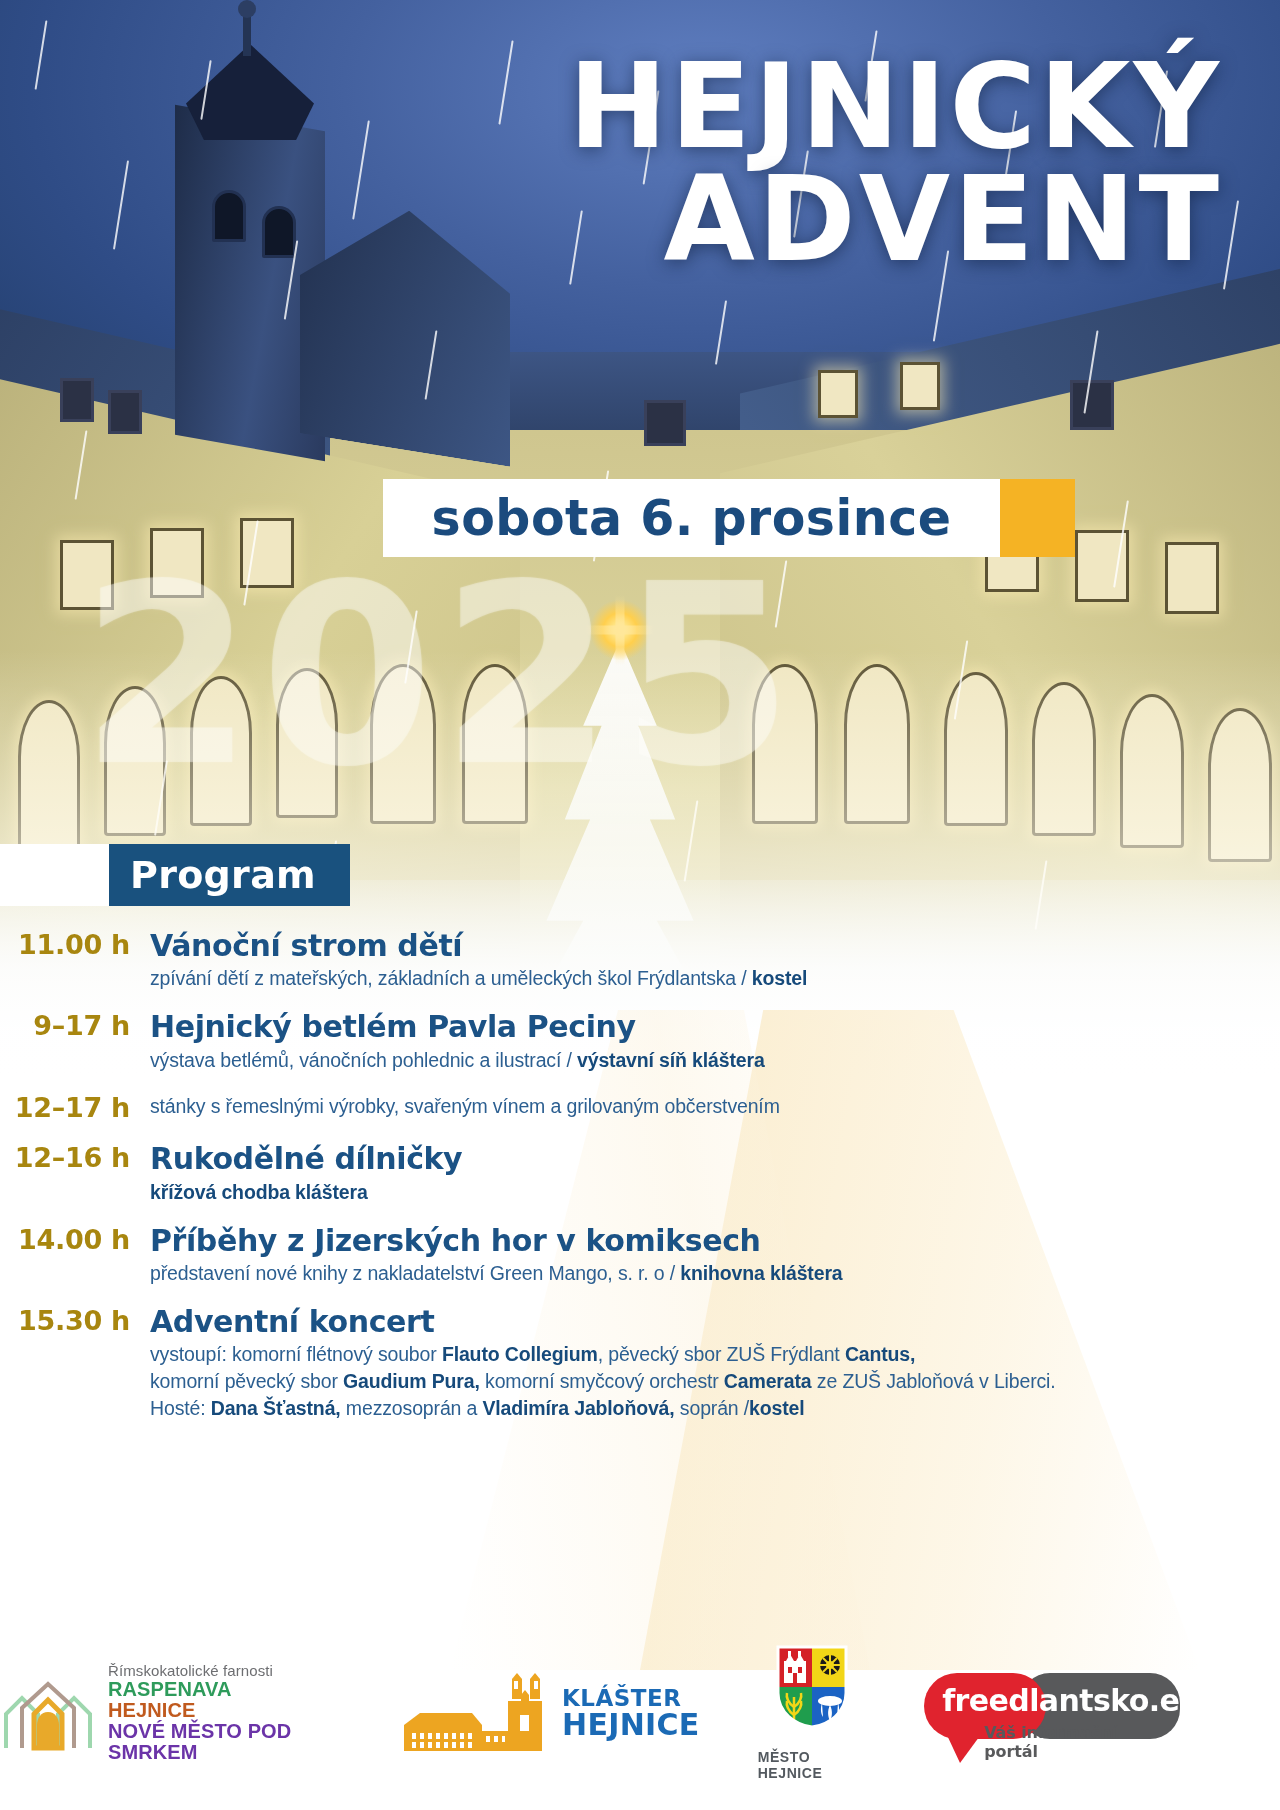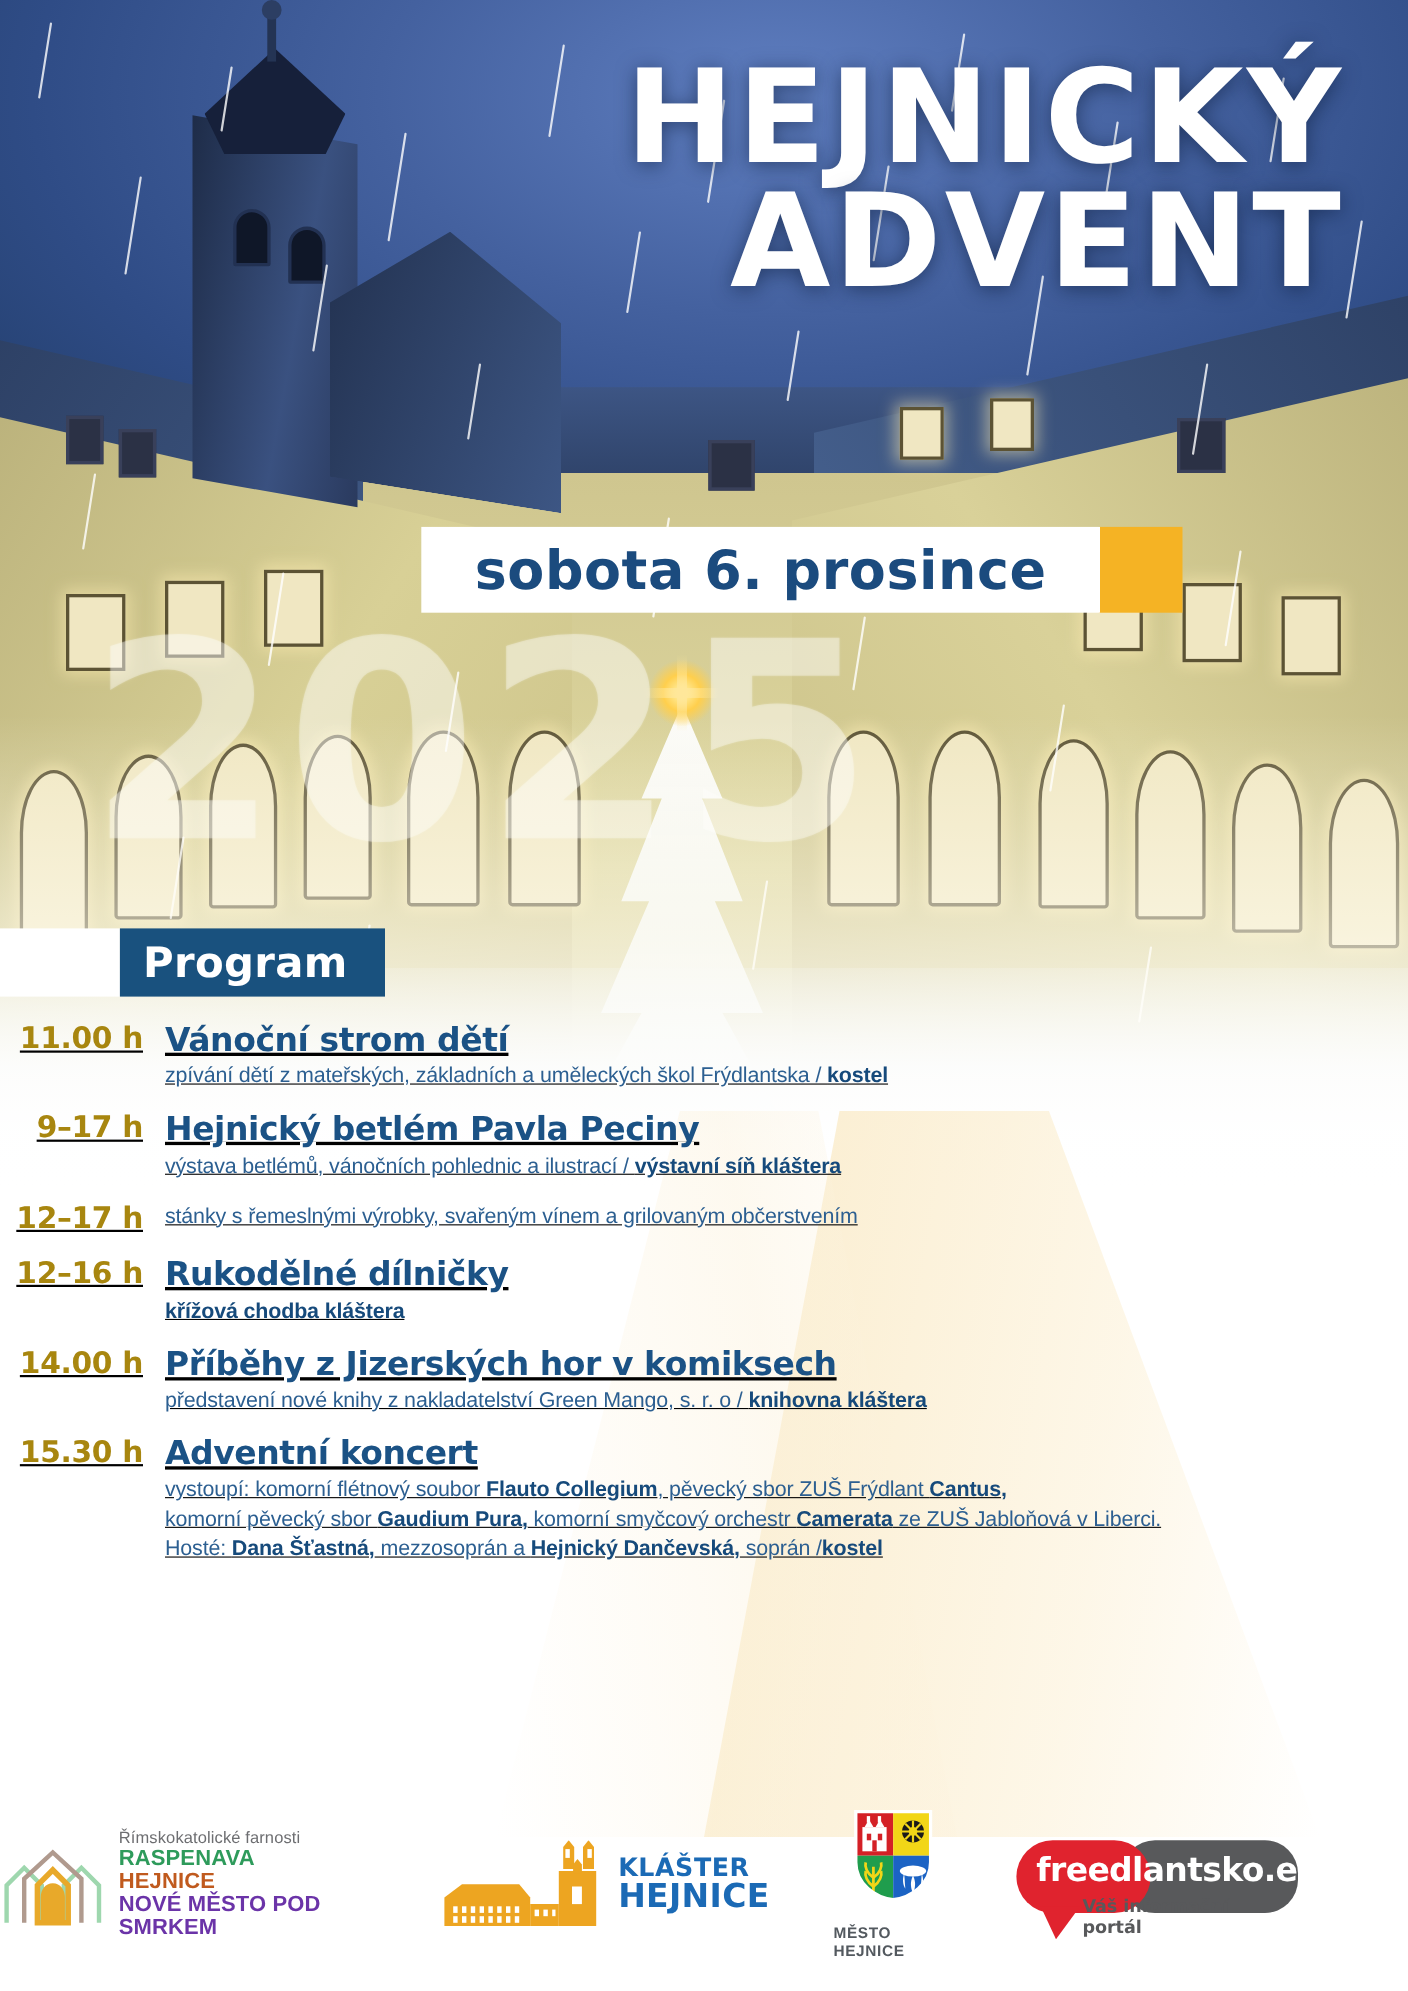--- a/index.html
+++ b/index.html
@@ -184,21 +184,21 @@
   }
   .program-chip-tail {
     position:absolute; left:0; top:844px; width:109px; height:62px; background:#ffffff;
   }
 
   
   .program {
     position:absolute; left:0; top:928px; width:1280px;
     padding:0 80px 0 0;
   }
-  .prow { display:flex; align-items:flex-start; margin-bottom:17px;text-decoration:underline; }
+  .prow { display:flex; align-items:flex-start; margin-bottom:17px; }
   .ptime {
     width:150px; flex:0 0 150px; text-align:right; padding-right:20px;
     font-family:"DejaVu Sans", sans-serif;
     font-size:27px; font-weight:700; color:#a8860f;
     letter-spacing:-.3px; line-height:1.25;
   }
   .pbody { flex:1 1 auto; padding-right:40px; }
   .ptitle {
     font-family:"DejaVu Sans", sans-serif;
     font-size:30px; font-weight:700; color:#1b5285;
@@ -434,21 +434,21 @@
       </div>
     </div>
 
     <div class="prow">
       <div class="ptime">15.30 h</div>
       <div class="pbody">
         <div class="ptitle">Adventní koncert</div>
         <div class="pdesc">
           <div><span>vystoupí: komorní flétnový soubor </span><b>Flauto Collegium</b><span>, pěvecký sbor ZUŠ Frýdlant </span><b>Cantus,</b></div>
           <div><span>komorní pěvecký sbor </span><b>Gaudium Pura,</b><span> komorní smyčcový orchestr </span><b>Camerata</b><span> ze ZUŠ Jabloňová v Liberci.</span></div>
-          <div><span>Hosté: </span><b>Dana Šťastná,</b><span> mezzosoprán a </span><b>Hejnický Dančevská,</b><span> soprán /</span><b>kostel</b></div>
+          <div><span>Hosté: </span><b>Dana Šťastná,</b><span> mezzosoprán a </span><b>Vladimíra Jabloňová,</b><span> soprán /</span><b>kostel</b></div>
         </div>
       </div>
     </div>
 
   </div>
 
   <div class="footer">
 
     <div class="logo logo-parish">
       <div class="parish-mark">

